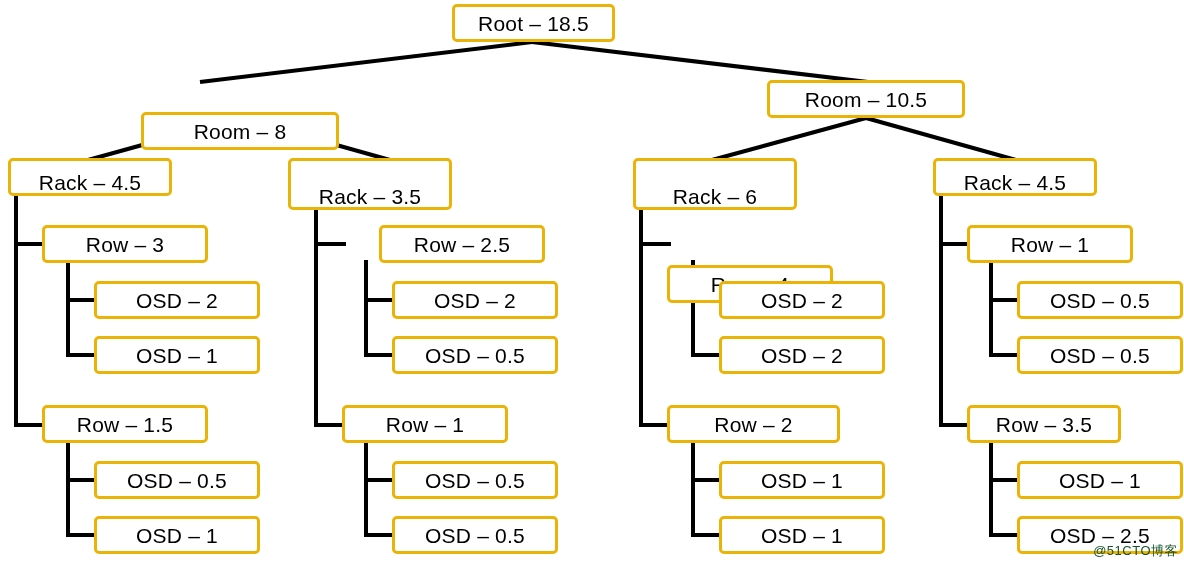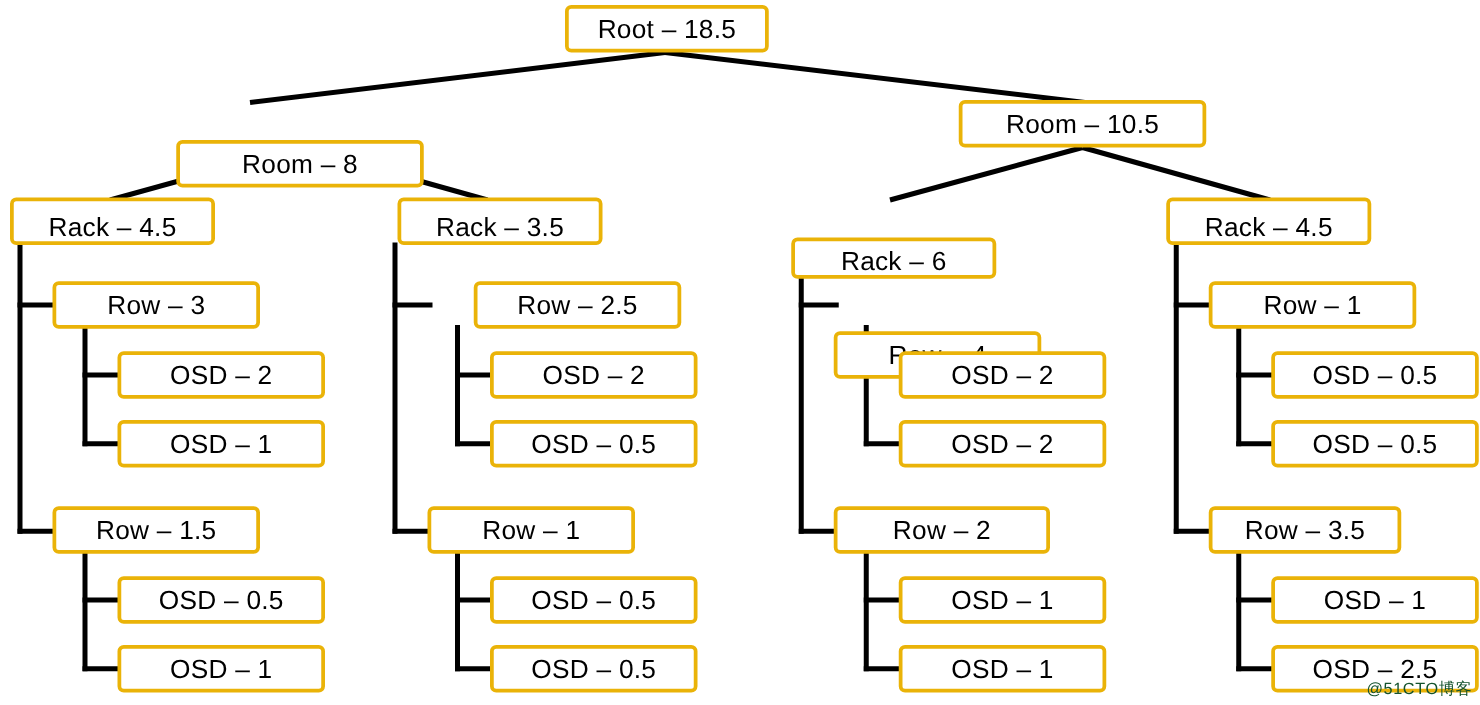--- a/index.html
+++ b/index.html
@@ -136,24 +136,24 @@
   <div class="node n-room" style="left:141px; top:80px; width:198px; height:38px;margin-top:32px;">
     <span class="node-label">Room – 8</span>
   </div>
   <div class="node n-room" style="left:767px; top:80px; width:198px; height:38px;">
     <span class="node-label">Room – 10.5</span>
   </div>
 
   <div class="node n-rack" style="left:8px; top:158px; width:164px; height:38px;">
     <span class="node-label">Rack – 4.5</span>
   </div>
-  <div class="node n-rack" style="left:318px; top:158px; width:164px; height:38px;">
+  <div class="node n-rack" style="left:288px; top:158px; width:164px; height:52px;">
     <span class="node-label">Rack – 3.5</span>
   </div>
-  <div class="node n-rack" style="left:633px; top:158px; width:164px; height:33px;margin-top:32px;">
+  <div class="node n-rack" style="left:633px; top:158px; width:164px; height:52px;">
     <span class="node-label">Rack – 6</span>
   </div>
   <div class="node n-rack" style="left:933px; top:158px; width:164px; height:38px;">
     <span class="node-label">Rack – 4.5</span>
   </div>
 
   <div class="node n-row" style="left:42px; top:225px; width:166px; height:38px;">
     <span class="node-label">Row – 3</span>
   </div>
   <div class="node n-row" style="left:342px; top:225px; width:166px; height:38px;margin-left:37px;">

